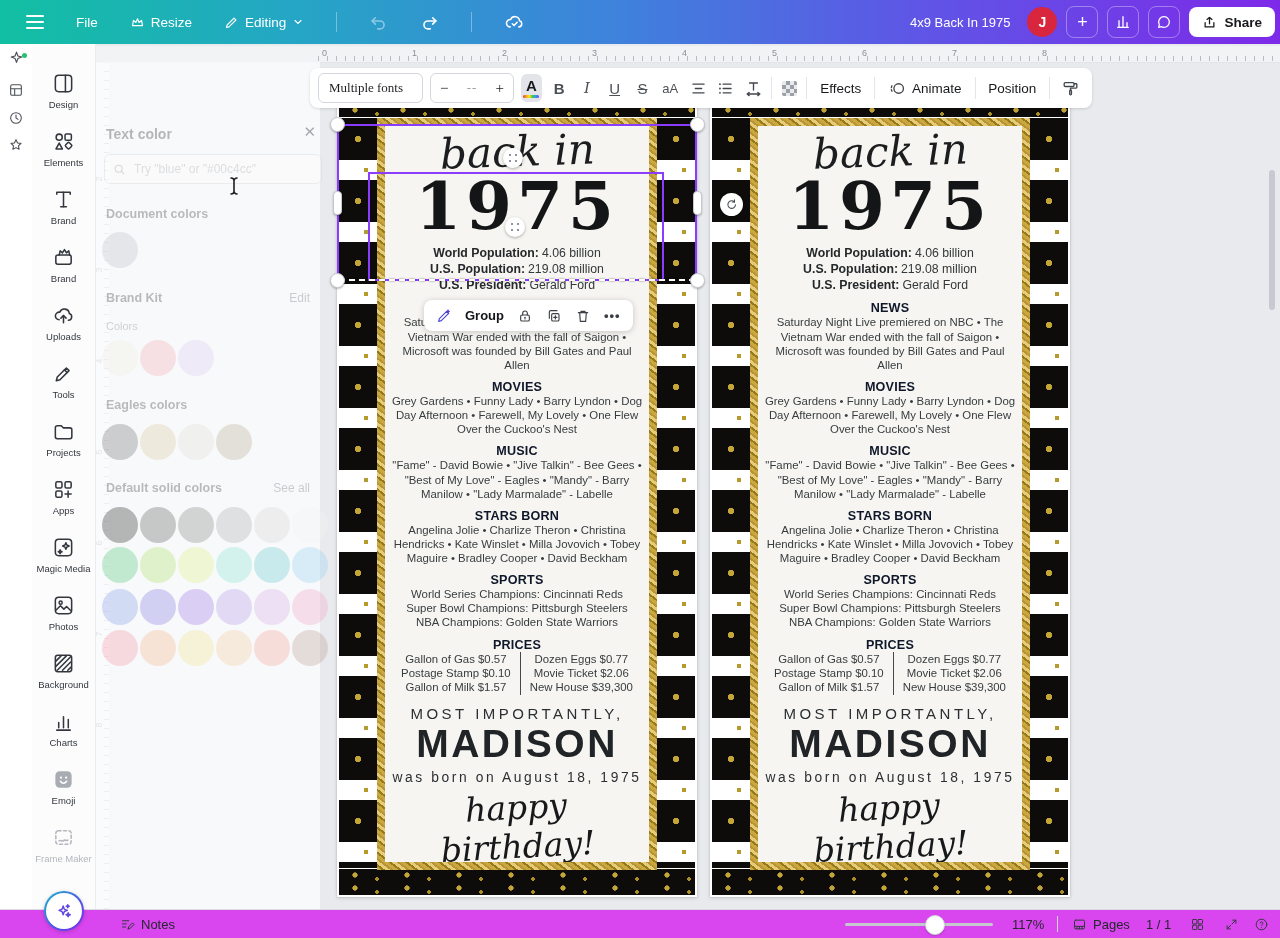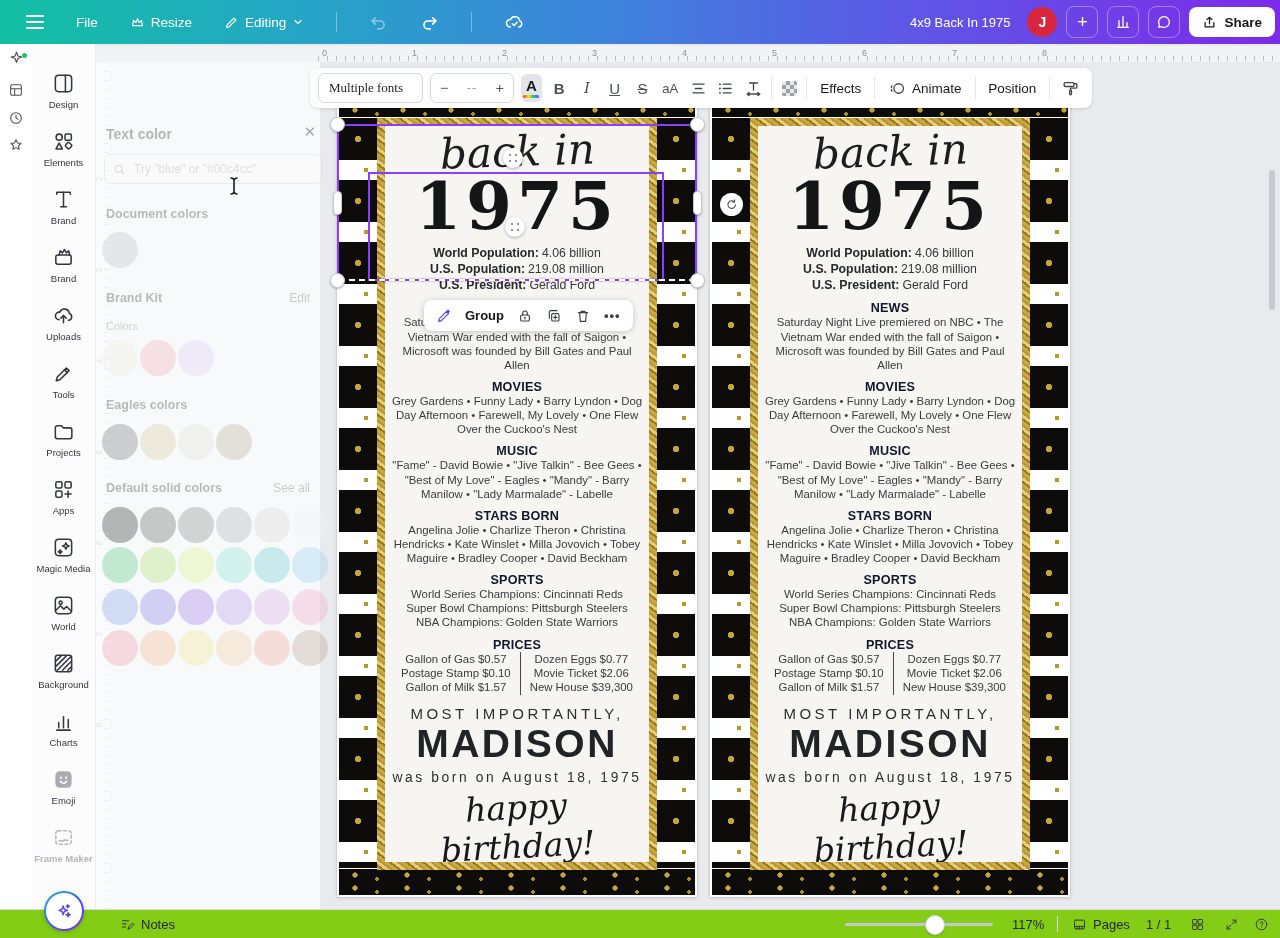--- a/index.html
+++ b/index.html
@@ -29,21 +29,21 @@
   .rail .ric{position:absolute;left:8px;color:#4a4e55;}
   .logo-dot{position:absolute;left:22px;top:9px;width:5px;height:5px;border-radius:50%;background:#27c26c;}
   .sidenav{position:absolute;left:32px;top:44px;width:64px;bottom:28px;background:#fcfcfd;z-index:44;
     border-right:1px solid #ececef;display:flex;flex-direction:column;align-items:center;padding-top:18px;box-sizing:border-box;}
   .nav-item{width:64px;height:58px;display:flex;flex-direction:column;align-items:center;justify-content:center;
     color:#33373d;cursor:pointer;}
   .nav-icon{width:23px;height:23px;}
   .nav-icon svg{width:23px;height:23px;stroke:currentColor;fill:none;stroke-width:1.6;stroke-linecap:round;stroke-linejoin:round;}
   .nav-label{font-size:9.5px;margin-top:4px;color:#33373d;white-space:nowrap;}
   .nav-item.dim{color:#b3b6bc;}
-  .nav-item.dim .nav-label{color:#b3b6bc;font-weight:bold;}
+  .nav-item.dim .nav-label{color:#b3b6bc;}
   
   .canvas{position:absolute;left:96px;top:46px;right:0;bottom:28px;background:#e9eaed;z-index:5;}
   .hruler{position:absolute;left:96px;top:46px;right:0;height:16px;background:#f2f3f5;z-index:20;border-bottom:1px solid #e3e4e8;}
   .hticks{position:absolute;left:222px;right:0;bottom:1px;height:5px;
     background:repeating-linear-gradient(90deg,#b9bcc2 0 1px,transparent 1px 9px);}
   .hnum{position:absolute;top:2px;font-size:9px;color:#8b8f96;}
   .vruler{position:absolute;left:96px;top:62px;width:14px;bottom:28px;background:#f2f3f5;z-index:18;border-right:1px solid #e3e4e8;}
   .vticks{position:absolute;top:0;bottom:0;right:1px;width:5px;
     background:repeating-linear-gradient(180deg,#b9bcc2 0 1px,transparent 1px 9px);}
   .vnum{position:absolute;left:0px;font-size:9px;color:#8b8f96;transform:rotate(-90deg);}
@@ -134,21 +134,21 @@
   .pi-search{position:absolute;left:8px;top:92px;width:200px;height:28px;border:1px solid #c9ccd2;border-radius:6px;
     background:#fff;display:flex;align-items:center;gap:6px;padding:0 8px;}
   .pi-search input{border:none;outline:none;font-size:12px;color:#555;width:100%;background:transparent;font-family:"Liberation Sans",sans-serif;}
   .pi-search input::placeholder{color:#9a9ea5;}
   .pi-label{position:absolute;left:10px;font-size:12.5px;font-weight:600;color:#26292d;}
   .pi-link{position:absolute;right:10px;font-size:12px;color:#5b5f66;}
   .pi-sub{position:absolute;left:10px;font-size:11px;color:#6f7378;}
   .swrow{position:absolute;left:6px;display:flex;gap:2px;}
   .sw{width:36px;height:36px;border-radius:50%;flex:0 0 auto;}
   
-  .bottombar{position:absolute;left:0;bottom:0;width:1280px;height:28px;background:#84cc16;z-index:60;
+  .bottombar{position:absolute;left:0;bottom:0;width:1280px;height:28px;background:#d946ef;z-index:60;
     border-top:1px solid #d9dbe0;color:#25282c;font-size:13px;}
   .bb{position:absolute;top:0;height:28px;display:flex;align-items:center;gap:6px;color:#25282c;}
   .bb svg{width:15px;height:15px;stroke:#34383e;fill:none;stroke-width:1.6;stroke-linecap:round;stroke-linejoin:round;}
   .slider-track{position:absolute;left:845px;top:13px;width:148px;height:3px;border-radius:2px;background:#c4c7cc;}
   .slider-knob{position:absolute;left:925px;top:5px;width:18px;height:18px;border-radius:50%;background:#fff;
     border:1px solid #d2d5da;box-shadow:0 1px 2px rgba(0,0,0,.2);}
   .bb-div{position:absolute;left:1057px;top:6px;width:1px;height:16px;background:#d2d5da;}
   
   .ai-fab{position:absolute;left:44px;top:891px;width:40px;height:40px;border-radius:50%;z-index:70;
     background:linear-gradient(135deg,#19b8c9,#4b58e8 55%,#7d2ae8);padding:2px;box-sizing:border-box;box-shadow:0 1px 4px rgba(0,0,0,.2);}
@@ -355,21 +355,21 @@
         <span class="nav-label">Magic Media</span>
       </div>
       <div class="nav-item">
         <span class="nav-icon">
           <svg viewBox="0 0 24 24">
             <rect x="3.5" y="3.5" width="17" height="17" rx="3.5"></rect>
             <circle cx="9" cy="9" r="1.6"></circle>
             <path d="M4 17l4.8-4.8 3.6 3.6 2.8-2.8 4.8 4.8"></path>
           </svg>
         </span>
-        <span class="nav-label">World</span>
+        <span class="nav-label">Photos</span>
       </div>
       <div class="nav-item">
         <span class="nav-icon">
           <svg viewBox="0 0 24 24">
             <rect x="3.5" y="3.5" width="17" height="17" rx="2.5"></rect>
             <path d="M4 9.5L9.5 4M4 15L15 4M5.5 19L19.5 5M11 19l8.5-8.5M16.5 19l3-3"></path>
           </svg>
         </span>
         <span class="nav-label">Background</span>
       </div>

